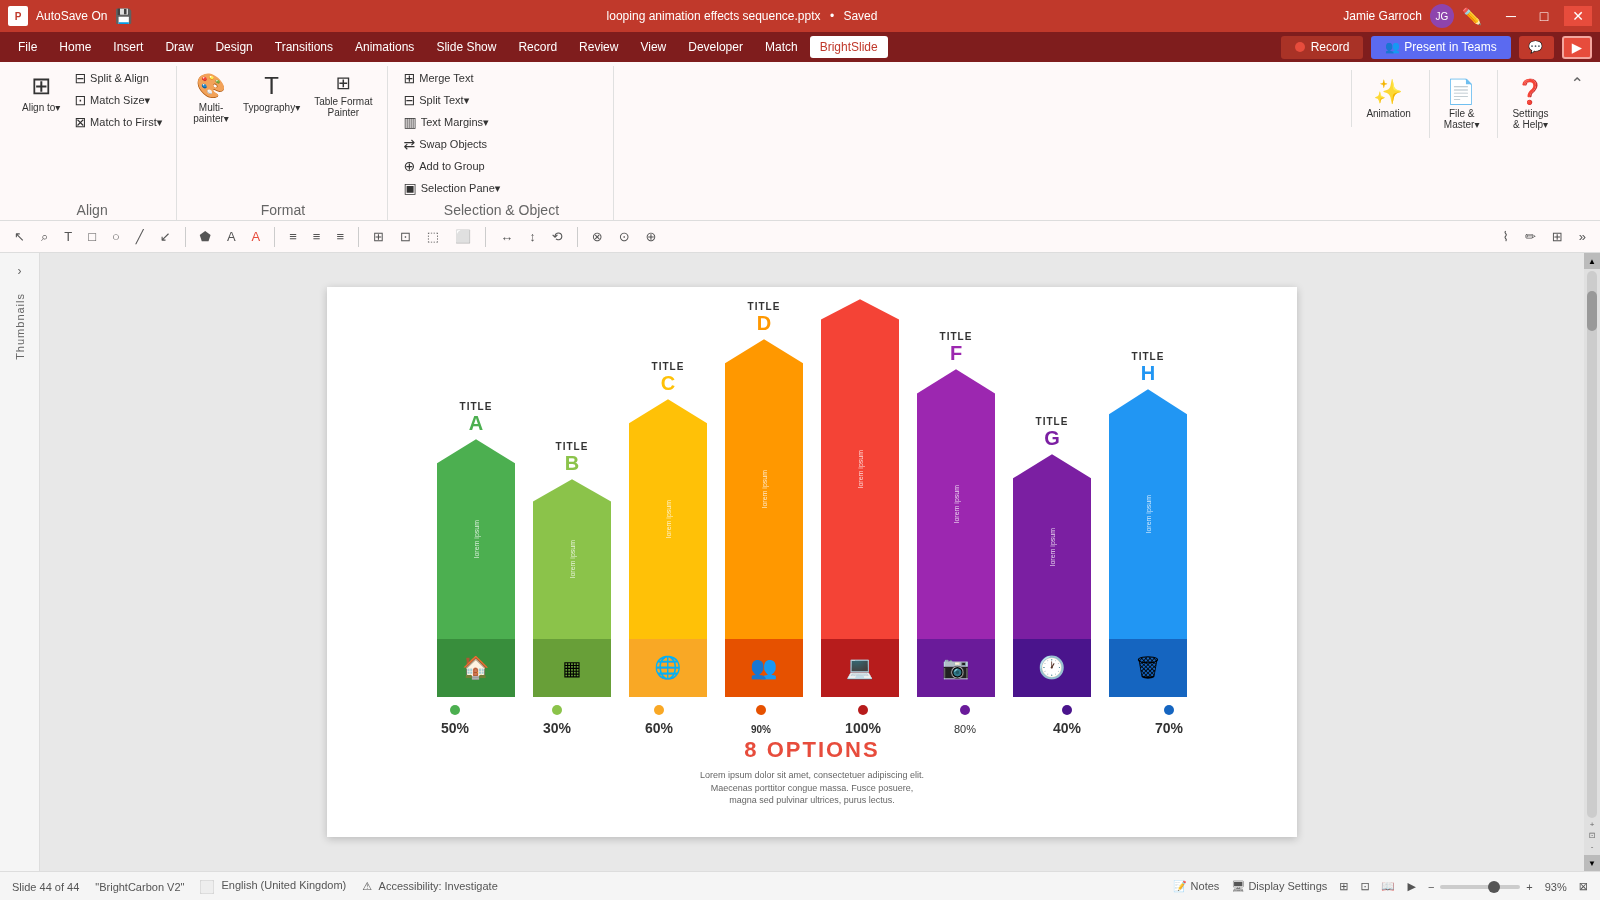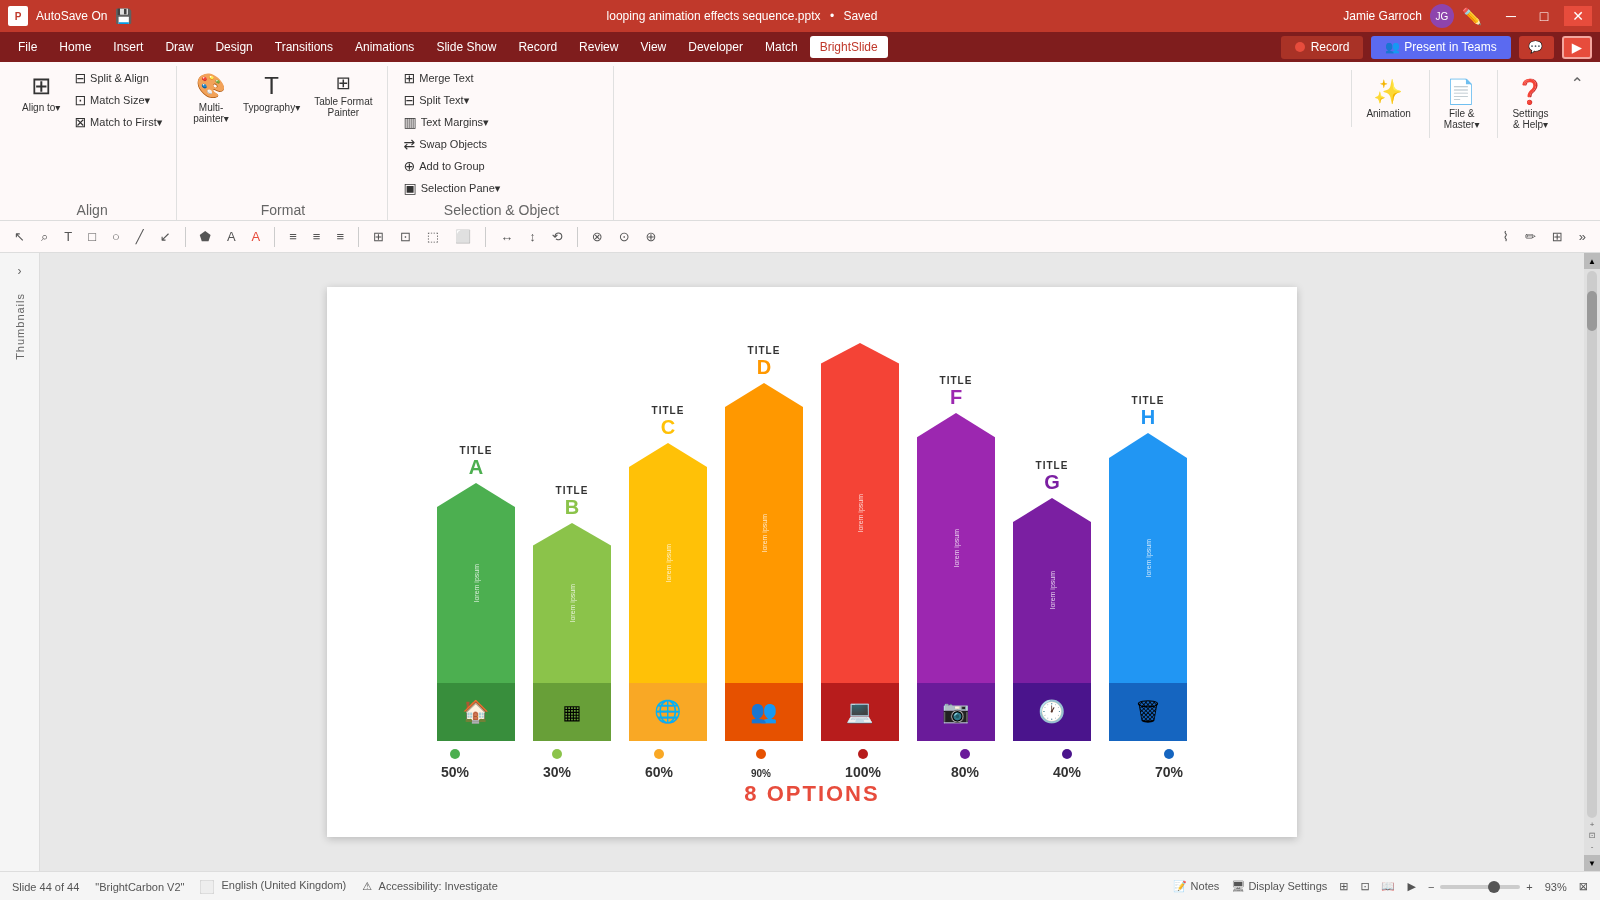--- a/index.html
+++ b/index.html
@@ -546,26 +546,31 @@
           </div>
 
         </div>
 
         <div style="display: flex; gap: 18px; margin-top: 8px; justify-content: center;">
           <div style="width: 84px; text-align: center;"><div style="width: 10px; height: 10px; border-radius: 50%; background: #4caf50; margin: 0 auto 4px;"></div><span style="font-size: 14px; font-weight: bold; color: #333;">50%</span></div>
           <div style="width: 84px; text-align: center;"><div style="width: 10px; height: 10px; border-radius: 50%; background: #8bc34a; margin: 0 auto 4px;"></div><span style="font-size: 14px; font-weight: bold; color: #333;">30%</span></div>
           <div style="width: 84px; text-align: center;"><div style="width: 10px; height: 10px; border-radius: 50%; background: #f9a825; margin: 0 auto 4px;"></div><span style="font-size: 14px; font-weight: bold; color: #333;">60%</span></div>
           <div style="width: 84px; text-align: center;"><div style="width: 10px; height: 10px; border-radius: 50%; background: #e65100; margin: 0 auto 4px;"></div><span style="font-size: 10px; font-weight: bold; color: #333;">90%</span></div>
           <div style="width: 84px; text-align: center;"><div style="width: 10px; height: 10px; border-radius: 50%; background: #b71c1c; margin: 0 auto 4px;"></div><span style="font-size: 14px; font-weight: bold; color: #333;">100%</span></div>
-          <div style="width: 84px; text-align: center;"><div style="width: 10px; height: 10px; border-radius: 50%; background: #6a1b9a; margin: 0 auto 4px;"></div><span style="font-size: 14px; font-weight: bold; color: #333;">80%</span></div>
+          <div style="width: 84px; text-align: center;"><div style="width: 10px; height: 10px; border-radius: 50%; background: #6a1b9a; margin: 0 auto 4px;"></div><span style="font-size: 11px; font-weight: normal; color: #333;">80%</span></div>
           <div style="width: 84px; text-align: center;"><div style="width: 10px; height: 10px; border-radius: 50%; background: #4a148c; margin: 0 auto 4px;"></div><span style="font-size: 14px; font-weight: bold; color: #333;">40%</span></div>
           <div style="width: 84px; text-align: center;"><div style="width: 10px; height: 10px; border-radius: 50%; background: #1565c0; margin: 0 auto 4px;"></div><span style="font-size: 14px; font-weight: bold; color: #333;">70%</span></div>
         </div>
 
         <div class="slide-footer-title">8 OPTIONS</div>
+        <div class="slide-footer-text">
+          Lorem ipsum dolor sit amet, consectetuer adipiscing elit.<br>
+          Maecenas porttitor congue massa. Fusce posuere,<br>
+          magna sed pulvinar ultrices, purus lectus.
+        </div>
 
       </div>
     </div>
   </div>
 
   <div id="scrollbar-right">
     <div class="scroll-btn">▲</div>
     <div class="scroll-track">
       <div class="scroll-thumb"></div>
     </div>

